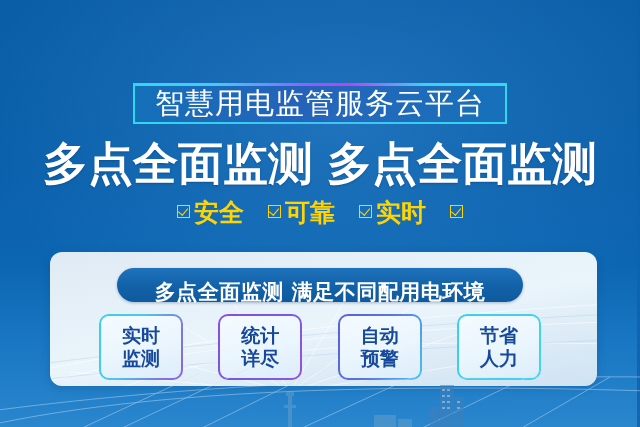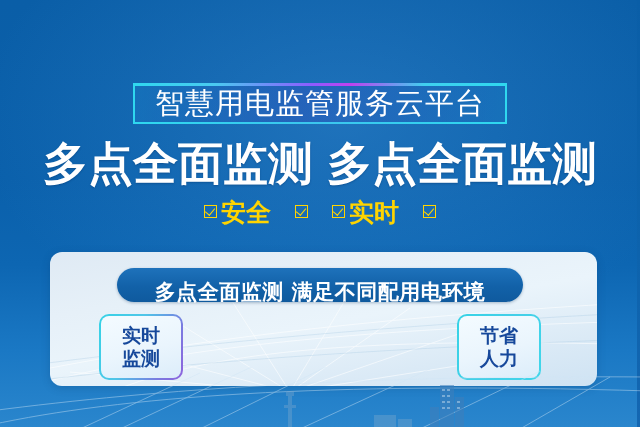--- a/index.html
+++ b/index.html
@@ -255,20 +255,21 @@
     <span>多点全面监测</span><span class="gap"></span><span>多点全面监测</span>
   </div>
 
   <div class="checks">
     <div class="check-item">
       <span class="check-box"></span>
       <span>安全</span>
     </div>
     <div class="check-item">
       <span class="check-box"></span>
+      <span>可靠</span>
     </div>
     <div class="check-item">
       <span class="check-box"></span>
       <span>实时</span>
     </div>
     <div class="check-item">
       <span class="check-box"></span>
     </div>
   </div>
 
@@ -296,20 +297,32 @@
 
   <div class="pill">
     <span class="pill-text"><span>多点全面监测</span><span class="gap"></span><span>满足不同配用电环境</span></span>
   </div>
 
   <div class="features">
     <div class="feature fb-1">
       <div class="feature-inner">
         <span class="feature-line">实时</span>
         <span class="feature-line">监测</span>
+      </div>
+    </div>
+    <div class="feature fb-2">
+      <div class="feature-inner">
+        <span class="feature-line">统计</span>
+        <span class="feature-line">详尽</span>
+      </div>
+    </div>
+    <div class="feature fb-3">
+      <div class="feature-inner">
+        <span class="feature-line">自动</span>
+        <span class="feature-line">预警</span>
       </div>
     </div>
     <div class="feature fb-4">
       <div class="feature-inner">
         <span class="feature-line">节省</span>
         <span class="feature-line">人力</span>
       </div>
     </div>
   </div>
 

